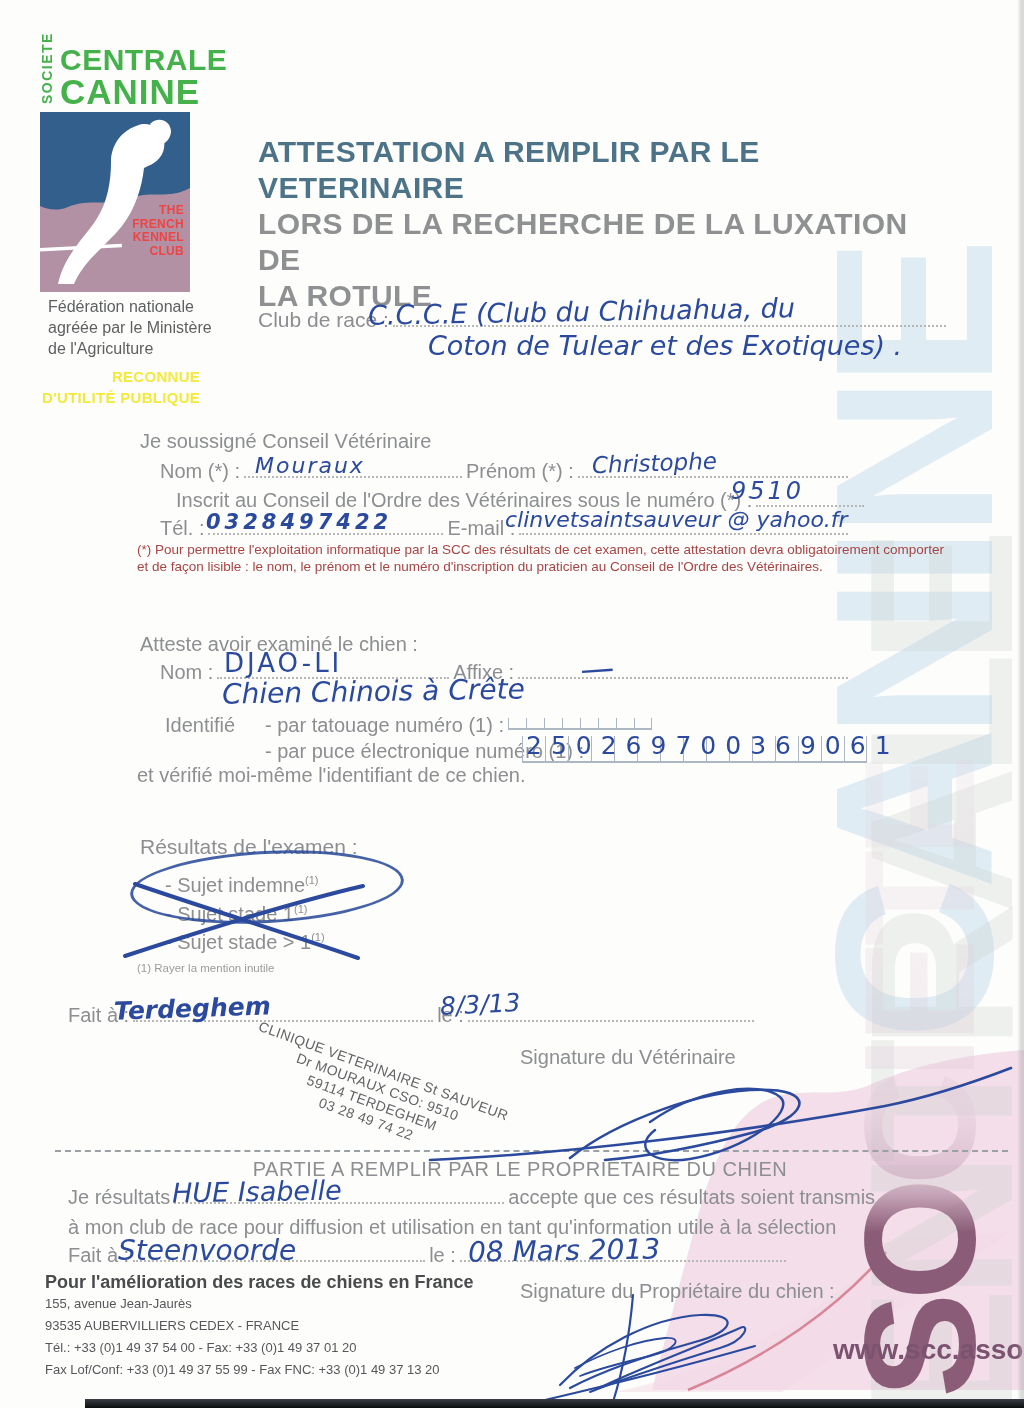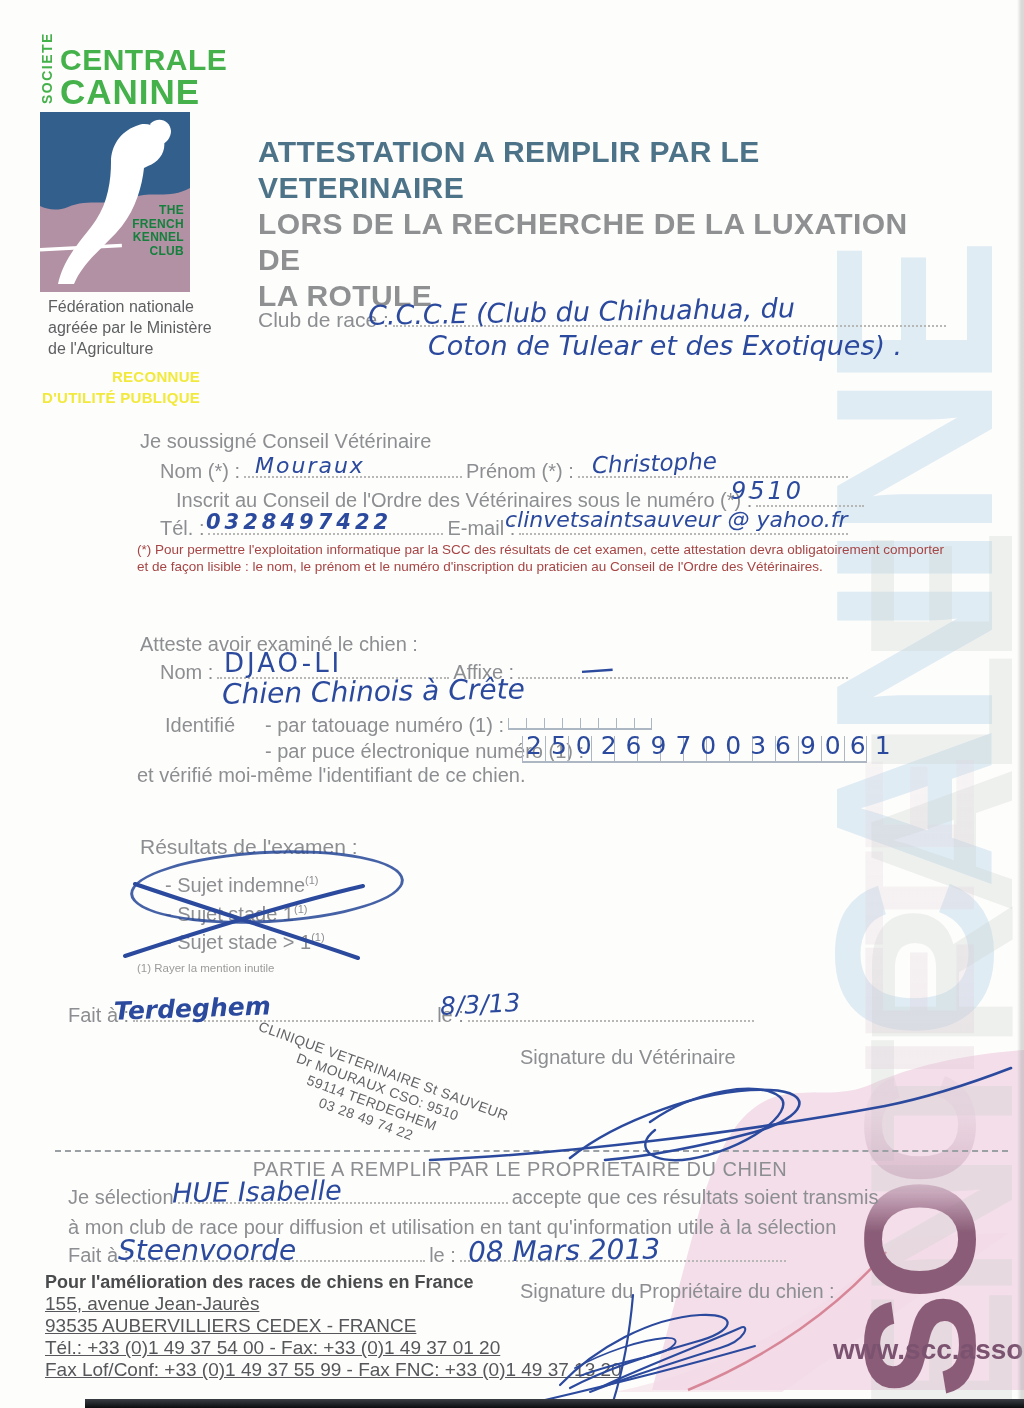--- a/index.html
+++ b/index.html
@@ -13,21 +13,21 @@
   .wm-canine{left:802px;top:1040px;font-size:225px;letter-spacing:-12px;color:rgba(173,205,232,0.36);}
   .wm-centrale{left:838px;top:1560px;font-size:205px;letter-spacing:-12px;color:rgba(196,204,202,0.26);}
   .wm-societe{left:840px;top:1398px;font-size:158px;letter-spacing:-8px;
       background:linear-gradient(90deg,#8a5c77 0%,#8a5c77 26%,rgba(190,150,175,0.45) 34%,
                  rgba(222,200,214,0.30) 45%,rgba(226,210,220,0.20) 100%);
       -webkit-background-clip:text;background-clip:text;color:transparent;}
   .content{position:absolute;inset:0;z-index:3;}
   
   .brand{color:#45b14b;font-weight:bold;line-height:1;}
   .societe-vert{transform:rotate(-90deg);transform-origin:0 0;font-size:14px;letter-spacing:1.5px;}
-  .kennel{color:#15803d;font-size:12px;font-weight:bold;line-height:13.5px;text-align:right;letter-spacing:.3px;}
+  .kennel{color:#ef4444;font-size:12px;font-weight:bold;line-height:13.5px;text-align:right;letter-spacing:.3px;}
   .fede{font-size:16px;color:#5e5f61;line-height:21px;}
   .reconnue{font-size:15px;font-weight:bold;color:#f2e93d;line-height:21px;letter-spacing:.3px;}
   
   .title{font-weight:bold;font-size:30px;line-height:36px;letter-spacing:.4px;}
   .title .t1{color:#4d7389;}
   .title .t2{color:#8e9092;}
   
   .lbl{color:#8c8e91;font-size:20px;}
   .row{display:flex;align-items:flex-end;}
   .row .lbl{white-space:nowrap;}
@@ -48,21 +48,21 @@
   .opt{color:#8c8e91;font-size:20px;}
   .circle-mark{position:absolute;border:3px solid rgba(38,70,152,0.85);border-radius:50%;
       transform:rotate(-3deg);z-index:4;}
   
   .stamp{color:#55565a;opacity:.92;font-size:14px;line-height:17px;text-align:center;
       transform:rotate(20deg);transform-origin:0 0;letter-spacing:.4px;white-space:nowrap;}
   
   .dashed{border-top:2px dashed #9aa0a3;}
   
   .foot-bold{font-weight:bold;font-size:18px;color:#4a4b4d;}
-  .foot{font-size:19px;color:#56575a;line-height:22px;text-decoration:underline;}
+  .foot{font-size:13px;color:#56575a;line-height:22px;}
   .site{font-weight:bold;font-size:28px;color:#7b5370;z-index:4;}
   
   .edge-right{position:absolute;right:0;top:0;width:7px;height:100%;z-index:6;
       background:linear-gradient(90deg,rgba(180,180,180,0) 0%,rgba(175,175,175,.45) 60%,rgba(150,150,150,.35) 100%);}
   .edge-bottom{position:absolute;left:85px;right:0;bottom:0;height:9px;z-index:6;
       background:linear-gradient(#3a3e44,#0b0d0f);}
   svg.sig{position:absolute;z-index:4;overflow:visible;}
 </style>
 </head>
 <body>
@@ -241,21 +241,21 @@
       <path d="M15,98 C150,92 330,70 470,44 C520,34 570,16 596,6" stroke="#2b4a9e" stroke-width="2.6" fill="none" stroke-linecap="round"></path>
       <path d="M155,96 C200,60 290,25 355,28 C400,30 392,55 340,70 C280,86 225,95 190,98" stroke="#2b4a9e" stroke-width="2.6" fill="none" stroke-linecap="round"></path>
       <path d="M235,60 C280,28 345,18 365,35 C382,50 330,88 275,97 C235,103 218,85 240,68" stroke="#2b4a9e" stroke-width="2.4" fill="none" stroke-linecap="round"></path>
     </svg>
 
     <div class="abs dashed" style="left:55px;top:1150px;width:953px;"></div>
 
     <div class="abs lbl" style="left:90px;top:1158px;width:860px;text-align:center;letter-spacing:.5px;">PARTIE A REMPLIR PAR LE PROPRIETAIRE DU CHIEN</div>
 
     <div class="abs row" style="left:68px;top:1186px;width:940px;">
-      <span class="lbl">Je sélection</span>
+      <span class="lbl">Je résultats</span>
       <span class="dots dfix" style="flex-basis:330px;"></span>
       <span class="lbl">accepte que ces résultats soient transmis</span>
     </div>
     <div class="hw" style="left:172px;top:1176px;font-size:27px;transform:rotate(-1deg);">HUE Isabelle</div>
 
     <div class="abs lbl" style="left:68px;top:1216px;">à mon club de race pour diffusion et utilisation en tant qu'information utile à la sélection</div>
 
     <div class="abs row" style="left:68px;top:1244px;width:722px;">
       <span class="lbl">Fait à :</span>
       <span class="dots dfix" style="flex-basis:292px;"></span>

